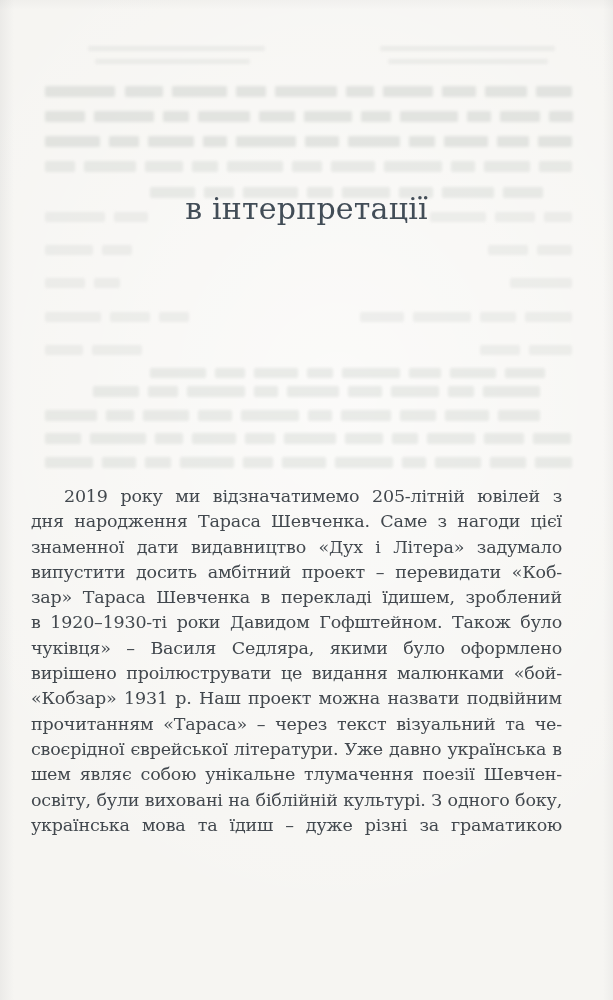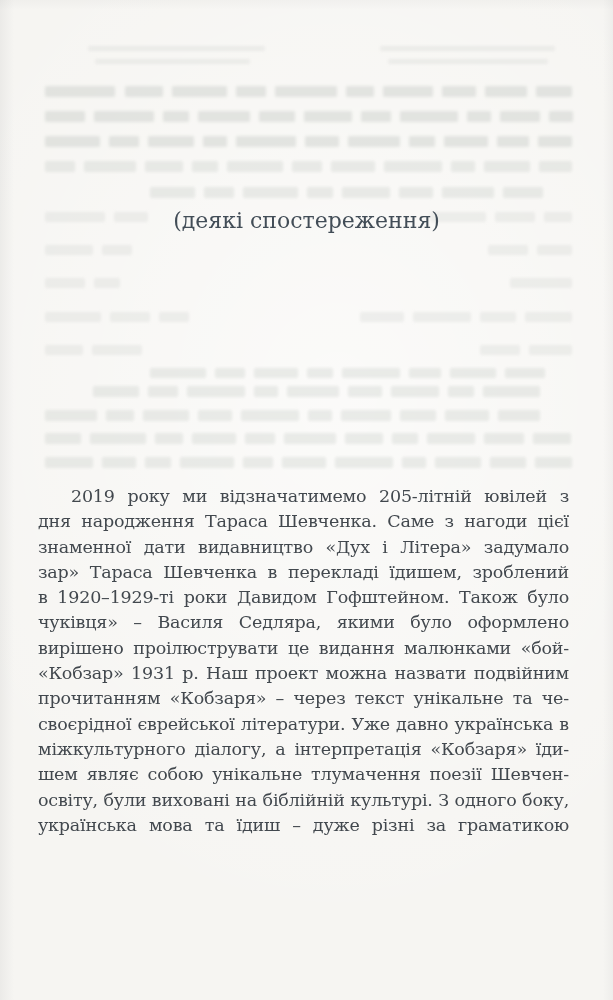--- a/index.html
+++ b/index.html
@@ -46,21 +46,21 @@
   .title { margin: 0; font-weight: normal; }
   .title-line {
     font-size: 30px; line-height: 36.5px;
     letter-spacing: 0.2px;
   }
   .subtitle {
     margin-top: 17px;
     font-size: 22px; line-height: 26px;
   }
   .body {
-    position: absolute; left: 38px; top: 484px; width: 531px;
+    position: absolute; left: 31px; top: 484px; width: 531px;
     color: var(--body_text, #42484e);
     overflow: hidden;
   }
   .bline {
     font-size: 17.5px;
     line-height: 25.3px;
     letter-spacing: -0.2px;
     word-spacing: -1px;
     text-align: justify;
     text-align-last: justify;
@@ -236,35 +236,35 @@
         <span style="left: 535px; width: 37px;"></span>
       </div>
     </div>
 
   <div class="edge-shadow"></div>
 
   <div class="content">
 
     <header class="title-wrap">
       <h1 class="title">
+          <div class="title-line">в інтерпретації</div>
         </h1>
-      <div class="subtitle">(деякі спостереження)</div>
     </header>
 
     <main class="body">
         <div class="bline indent">2019 року ми відзначатимемо 205-літній ювілей з</div>
         <div class="bline">дня народження Тараса Шевченка. Саме з нагоди цієї</div>
         <div class="bline">знаменної дати видавництво «Дух і Літера» задумало</div>
+        <div class="bline">випустити досить амбітний проект – перевидати «Коб-</div>
         <div class="bline">зар» Тараса Шевченка в перекладі їдишем, зроблений</div>
-        <div class="bline">в 1920–1929-ті роки Давидом Гофштейном. Також було</div>
+        <div class="bline">в 1920–1930-ті роки Давидом Гофштейном. Також було</div>
         <div class="bline">чуківця» – Василя Седляра, якими було оформлено</div>
         <div class="bline">вирішено проілюструвати це видання малюнками «бой-</div>
         <div class="bline">«Кобзар» 1931 р. Наш проект можна назвати подвійним</div>
-        <div class="bline">прочитанням «Кобзаря» – через текст унікальне та че-</div>
+        <div class="bline">прочитанням «Тараса» – через текст візуальний та че-</div>
         <div class="bline">своєрідної єврейської літератури. Уже давно українська в</div>
-        <div class="bline">міжкультурного діалогу, а інтерпретація «Кобзаря» їди-</div>
         <div class="bline">шем являє собою унікальне тлумачення поезії Шевчен-</div>
         <div class="bline">освіту, були виховані на біблійній культурі. З одного боку,</div>
         <div class="bline">українська мова та їдиш – дуже різні за граматикою</div>
       </main>
 
   </div>
 </div>
 
 </body></html>

